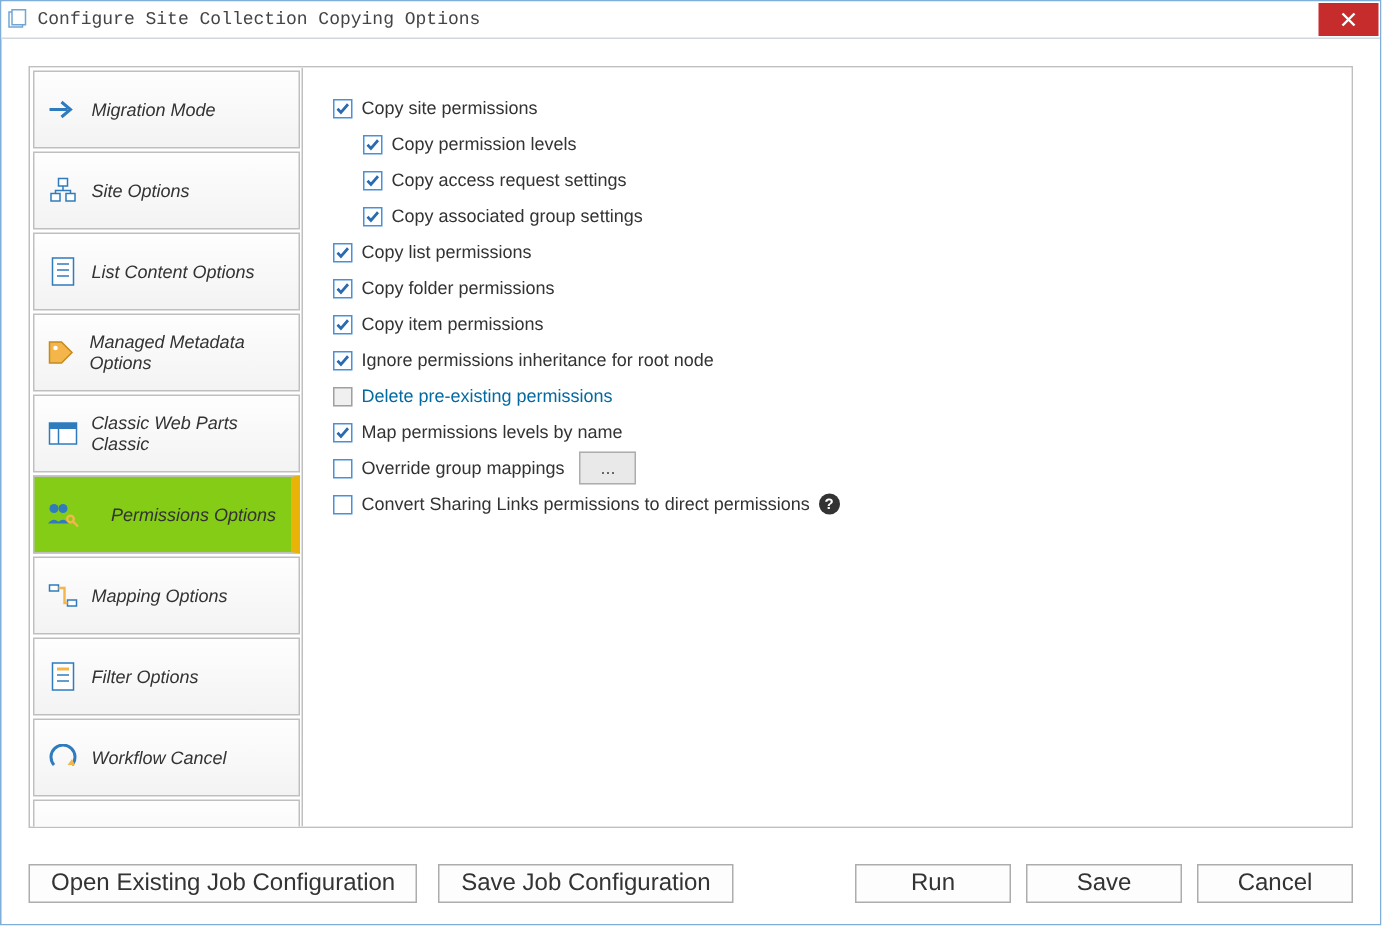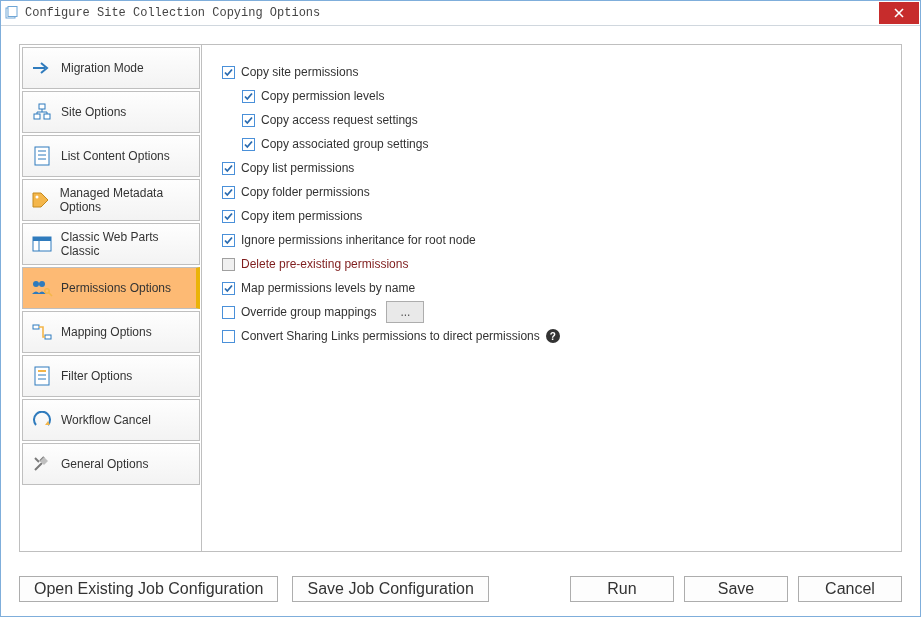--- a/index.html
+++ b/index.html
@@ -64,35 +64,37 @@
     overflow: hidden;
   }
   .sidebar {
     width: 182px;
     background: #fff;
     flex: 0 0 auto;
     padding: 2px;
     box-sizing: border-box;
   }
   .sidebar-item {
-    height: 42px;
+    height: 52px;
     border: 1px solid #bfbfbf;
     margin-bottom: 2px;
     display: flex;
     align-items: center;
     padding-left: 8px;
     box-sizing: border-box;
     cursor: pointer;
     background: linear-gradient(#fefefe, #f3f3f3);
+    font-style: italic;
   }
   .sidebar-item.selected {
-    background: #fdba74;
-    border-right: 4px solid #eab308;
+    background: #84cc16;
+    border-right: 6px solid #eab308;
     position: relative;
     z-index: 2;
+    gap: 13px;
   }
   .sidebar-icon {
     width: 22px;
     height: 22px;
     margin-right: 8px;
     display: inline-flex;
     align-items: center;
     justify-content: center;
   }
   .main-panel {
@@ -122,21 +124,21 @@
     display: inline-flex;
     align-items: center;
     justify-content: center;
     background: #fff;
   }
   .cb.disabled {
     border-color: #a0a0a0;
     background: #f0f0f0;
   }
   .cb svg { display:block; }
-  .opt-label.disabled { color: #7f1d1d; }
+  .opt-label.disabled { color: #0369a1; }
   .inline-btn {
     width: 36px;
     height: 20px;
     border: 1px solid #adadad;
     background: #e9e9e9;
     margin-left: 10px;
     display: inline-flex;
     align-items: center;
     justify-content: center;
     color: #555;

